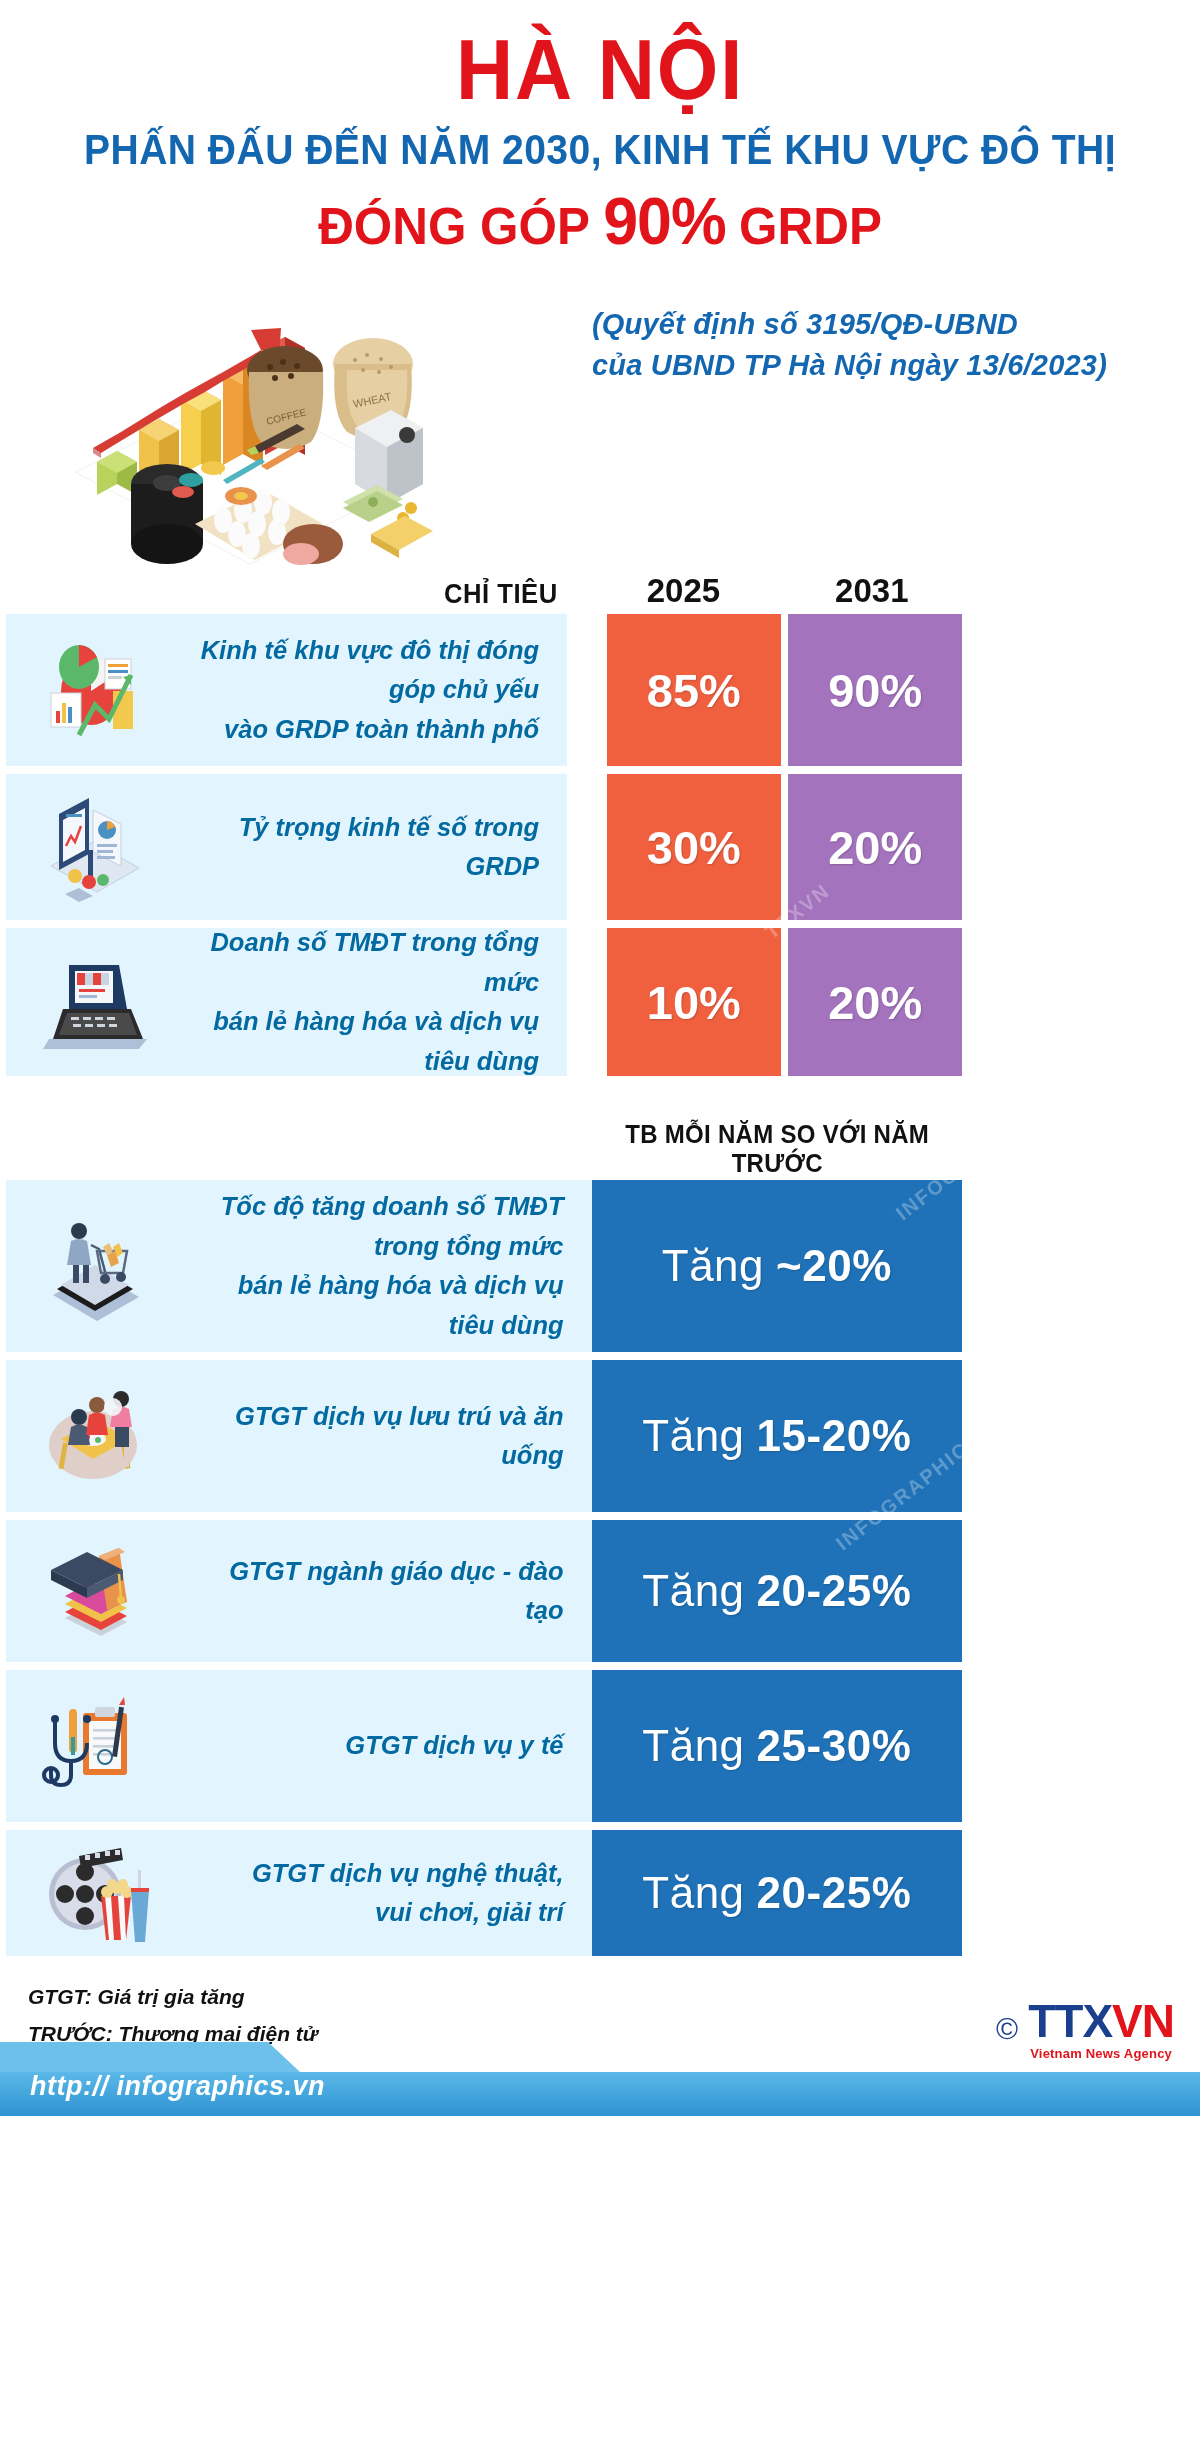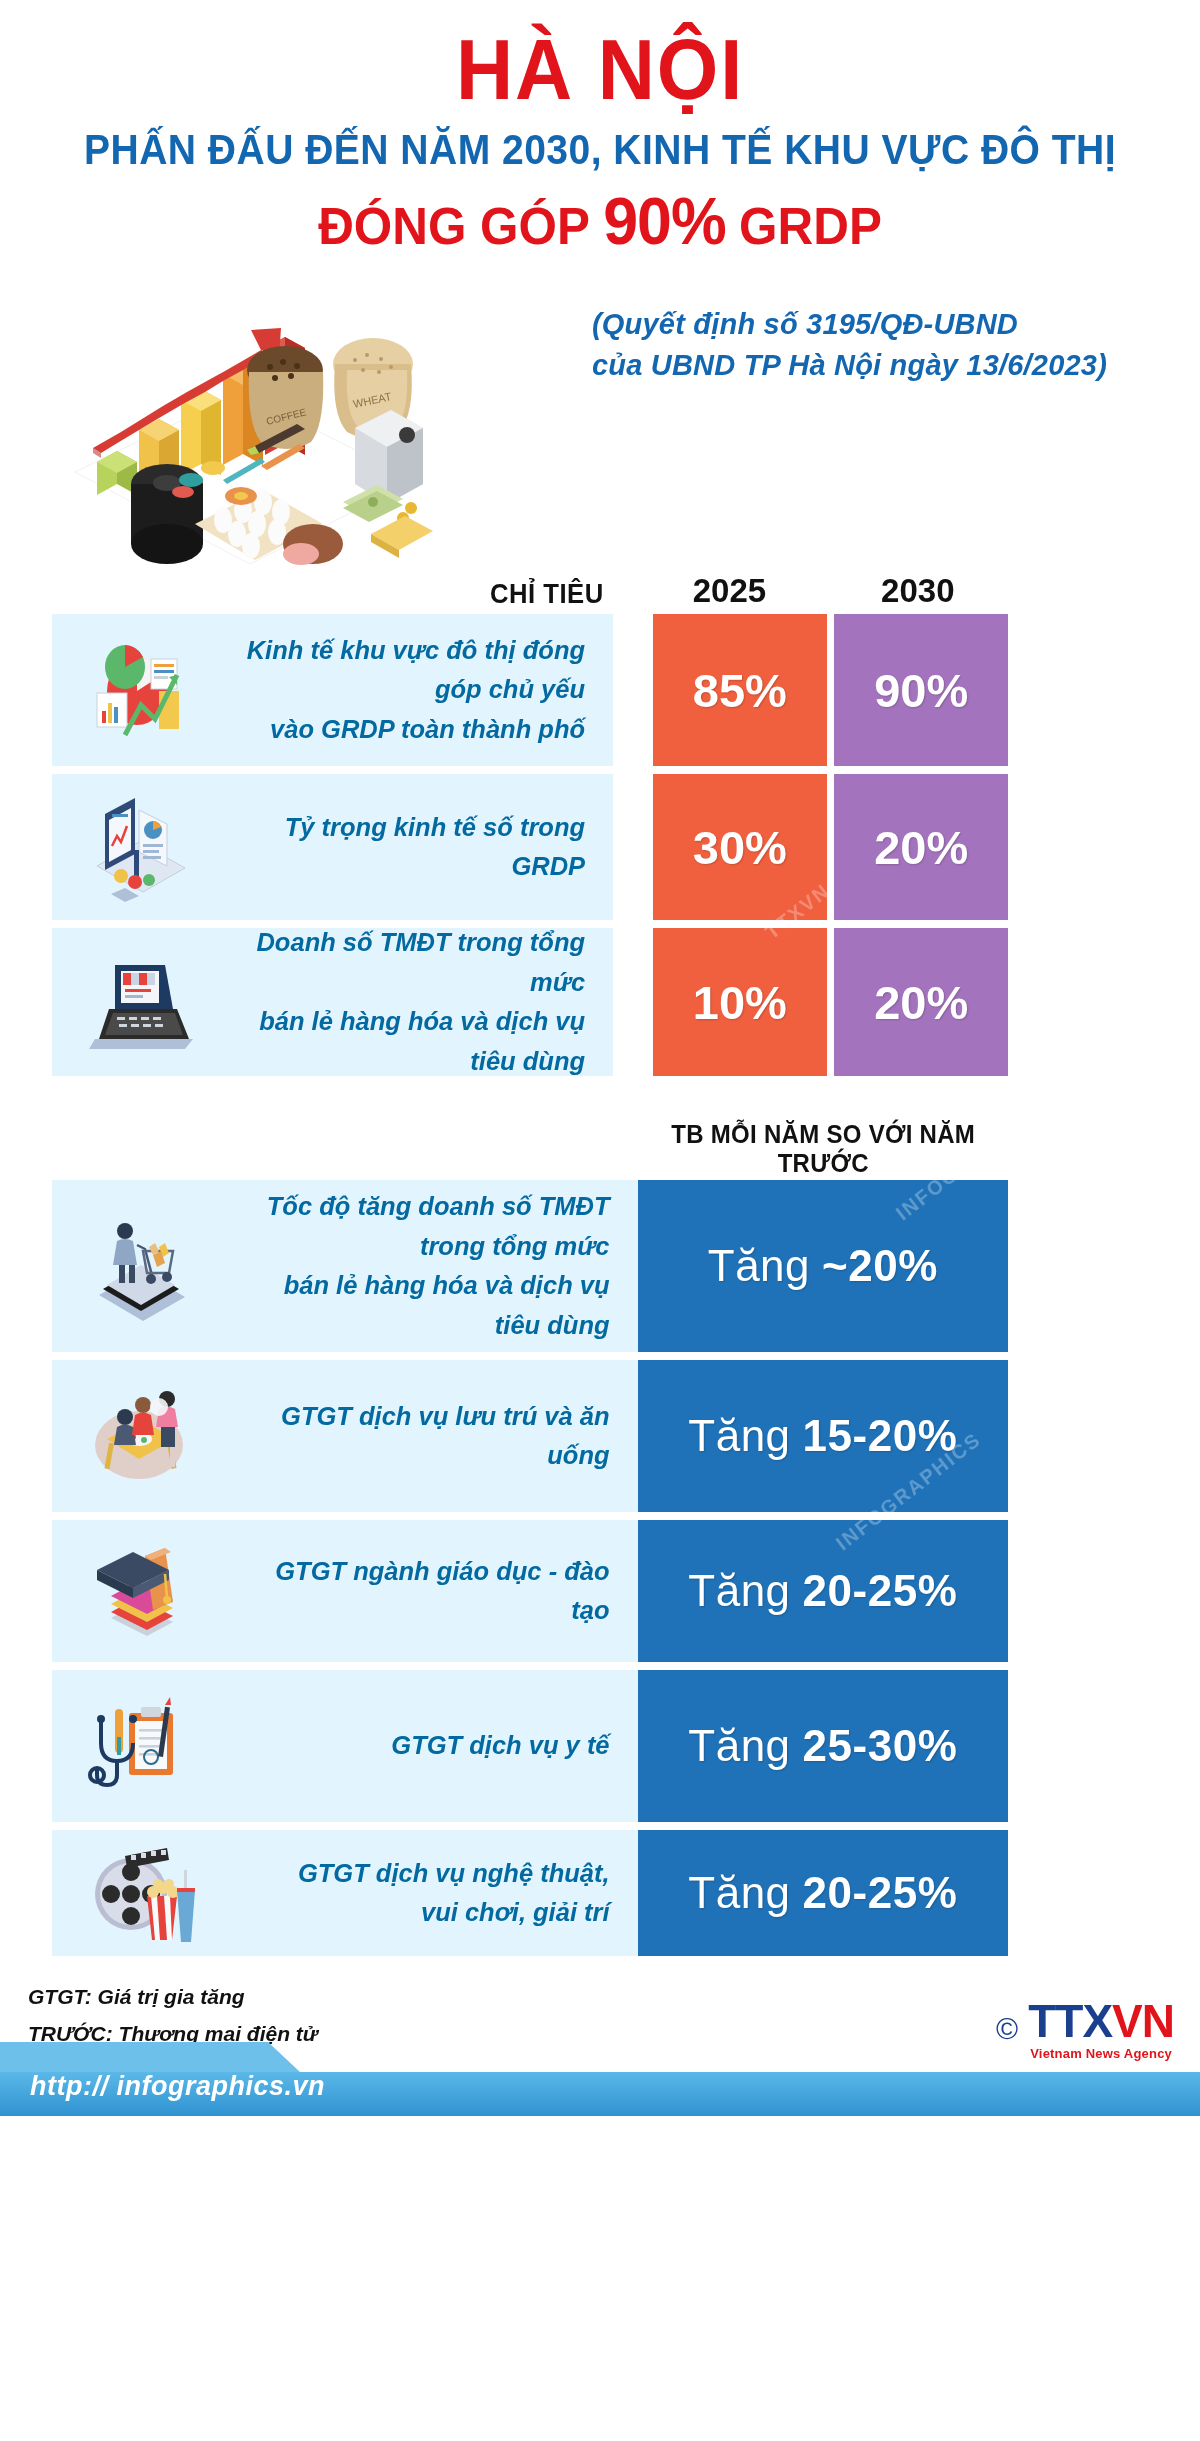--- a/index.html
+++ b/index.html
@@ -31,21 +31,21 @@
   
   .hero{position:relative;height:300px;margin-top:4px;}
   .illus{position:absolute;left:55px;top:-6px;width:380px;height:320px;}
   .decision{
     position:absolute;left:592px;top:46px;width:560px;
     color:#1366b0;font-style:italic;font-weight:bold;font-size:29px;
     line-height:1.42;letter-spacing:.2px;
   }
 
   
-  .table{position:relative;width:968px;padding-left:46px;}
+  .table{position:relative;width:968px;}
   .hdr{
     display:flex;align-items:flex-end;height:56px;padding:0 6px 4px 6px;
     box-sizing:border-box;
   }
   .hdr .h-label{
     width:724px;text-align:right;padding-right:22px;box-sizing:border-box;
     font-weight:bold;font-size:27px;color:#111;letter-spacing:.5px;
     transform:scaleX(.95);
   }
   .hdr .h-col{
@@ -288,21 +288,21 @@
       <div>của UBND TP Hà Nội ngày 13/6/2023)</div>
     </div>
   </div>
 
   <div class="table">
 
     <div class="hdr">
       <div class="h-label">CHỈ TIÊU</div>
       <div class="h-col">2025</div>
       <div class="h-gap"></div>
-      <div class="h-col">2030</div>
+      <div class="h-col">2031</div>
     </div>
 
     <div class="row" style="height:152px;">
       <div class="cell-label">
         <div class="ico">
           <svg width="122" height="118" viewBox="0 0 122 118">
             <ellipse cx="56" cy="60" rx="30" ry="34" fill="#e6433c"></ellipse>
             <path d="M56 26 a34 34 0 0 1 28 16 L56 60 Z" fill="#f4f4f4"></path>
             <ellipse cx="44" cy="36" rx="20" ry="22" fill="#5bb86b"></ellipse>
             <path d="M44 14 a22 22 0 0 1 18 12 L44 36 Z" fill="#e6433c"></path>

